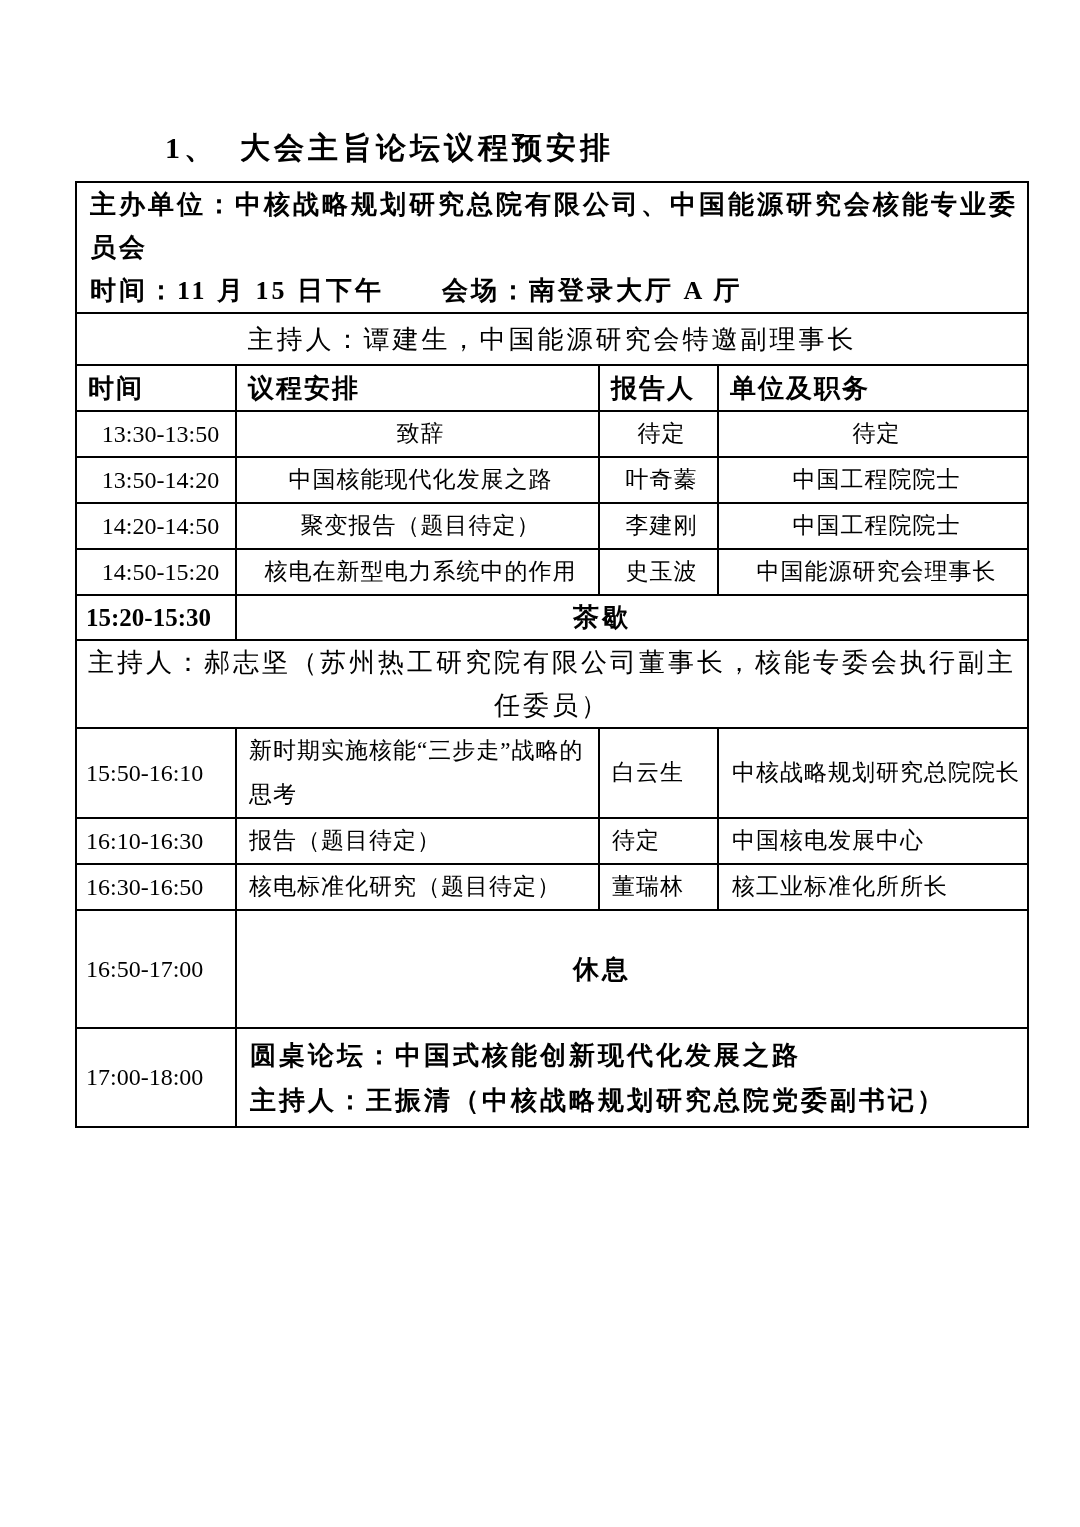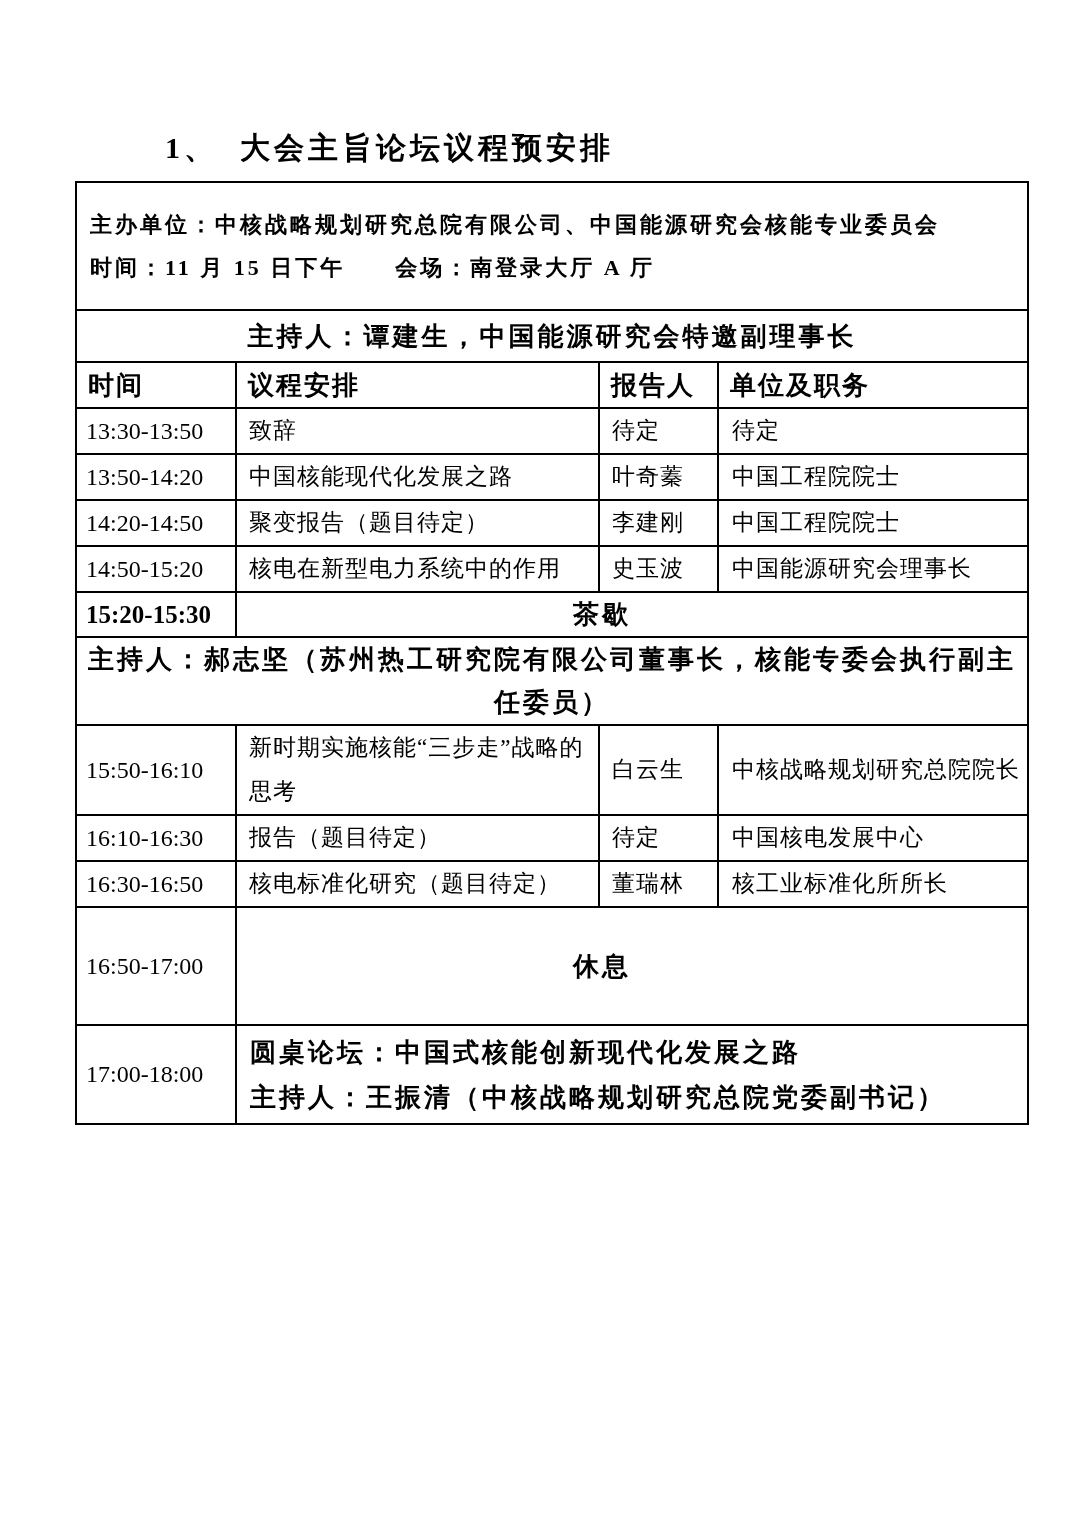--- a/index.html
+++ b/index.html
@@ -37,30 +37,30 @@
   }
   col.c-time  { width: 160px; }
   col.c-agenda{ width: 363px; }
   col.c-spk   { width: 119px; }
   col.c-aff   { width: 310px; }
 
   
   td.info-cell {
     height: 128px;
     padding: 0 4px 0 13px;
-    font-size: 22px;
+    font-size: 26px;
     font-weight: bold;
     letter-spacing: 3px;
     line-height: 43px;
   }
   
   td.mod-cell {
     padding: 0 6px;
     font-size: 26px;
-    font-weight: bold;
+    font-weight: normal;
     letter-spacing: 3px;
     text-align: center;
     line-height: 43px;
   }
   tr.mod1 td.mod-cell { height: 52px; }
   tr.mod2 td.mod-cell { height: 86px; }
 
   
   tr.header-row td {
     height: 46px;
@@ -78,21 +78,21 @@
     white-space: nowrap;
   }
   td.body-cell {
     font-size: 23px;
     letter-spacing: 1px;
     line-height: 44px;
     padding: 0 6px 0 12px;
     border-radius: 14px;
   }
   td.aff-cell { padding-left: 13px; }
-  tr.r46 td { height: 46px; }
+  tr.r46 td { height: 46px; text-align: center; }
   tr.r44 td { height: 44px; }
   tr.r42 td { height: 42px; }
   tr.r93 td { height: 93px; }
   tr.r84 td { height: 84px; }
 
   
   td.break-label {
     font-size: 26px;
     font-weight: bold;
     letter-spacing: 3px;

